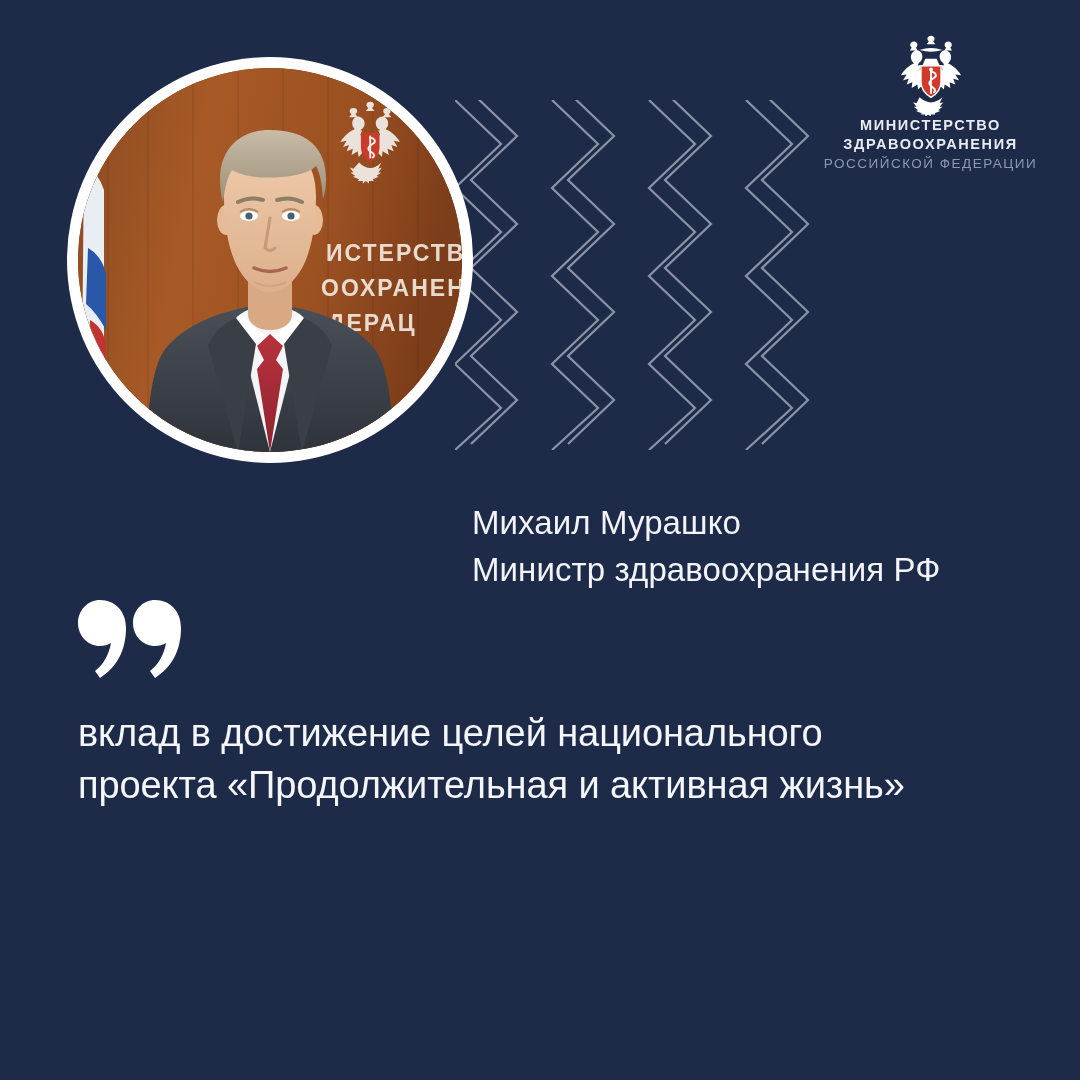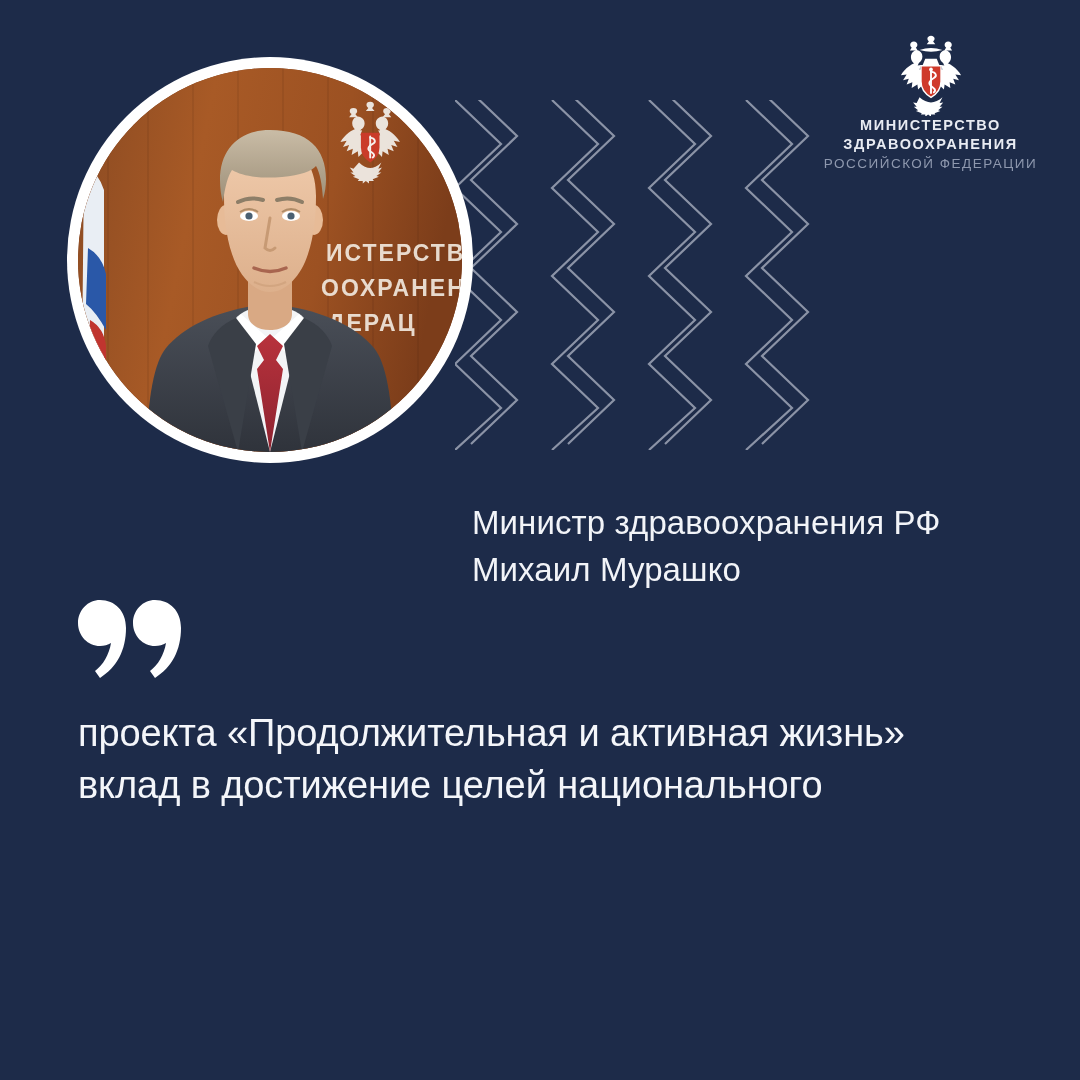--- a/index.html
+++ b/index.html
@@ -306,29 +306,29 @@
         <path d="M192 150 l-5 30 q5 5 10 0" stroke="#c79a74" stroke-width="3" fill="none" stroke-linecap="round"></path>
 
         <path d="M176 200 q16 7 32 0" stroke="#a8654f" stroke-width="3.4" fill="none" stroke-linecap="round"></path>
 
         <path d="M176 214 q16 8 32 0" stroke="#cda07a" stroke-width="2" fill="none" opacity="0.7"></path>
       </svg>
     </div>
   </div>
 
   <div id="caption">
+    <span class="caption-line">Михаил Мурашко</span>
     <span class="caption-line">Министр здравоохранения РФ</span>
-    <span class="caption-line">Михаил Мурашко</span>
   </div>
 
   <svg id="quote-mark" viewBox="0 0 110 80" aria-hidden="true">
     <g fill="#ffffff">
       <path d="M12 2 c-12 0 -22 10 -22 23 0 13 10 23 22 23 4 0 8 -1 11 -3 -2 12 -8 22 -16 28 l5 7 c17 -11 26 -28 26 -50 0 -17 -11 -28 -26 -28z" transform="translate(10,0)"></path>
       <path d="M12 2 c-12 0 -22 10 -22 23 0 13 10 23 22 23 4 0 8 -1 11 -3 -2 12 -8 22 -16 28 l5 7 c17 -11 26 -28 26 -50 0 -17 -11 -28 -26 -28z" transform="translate(65,0)"></path>
     </g>
   </svg>
 
   <div id="quote-text">
+    <span class="quote-line">вклад в достижение целей национального</span>
     <span class="quote-line">проекта «Продолжительная и активная жизнь»</span>
-    <span class="quote-line">вклад в достижение целей национального</span>
   </div>
 
 </div>
 
 </body></html>

